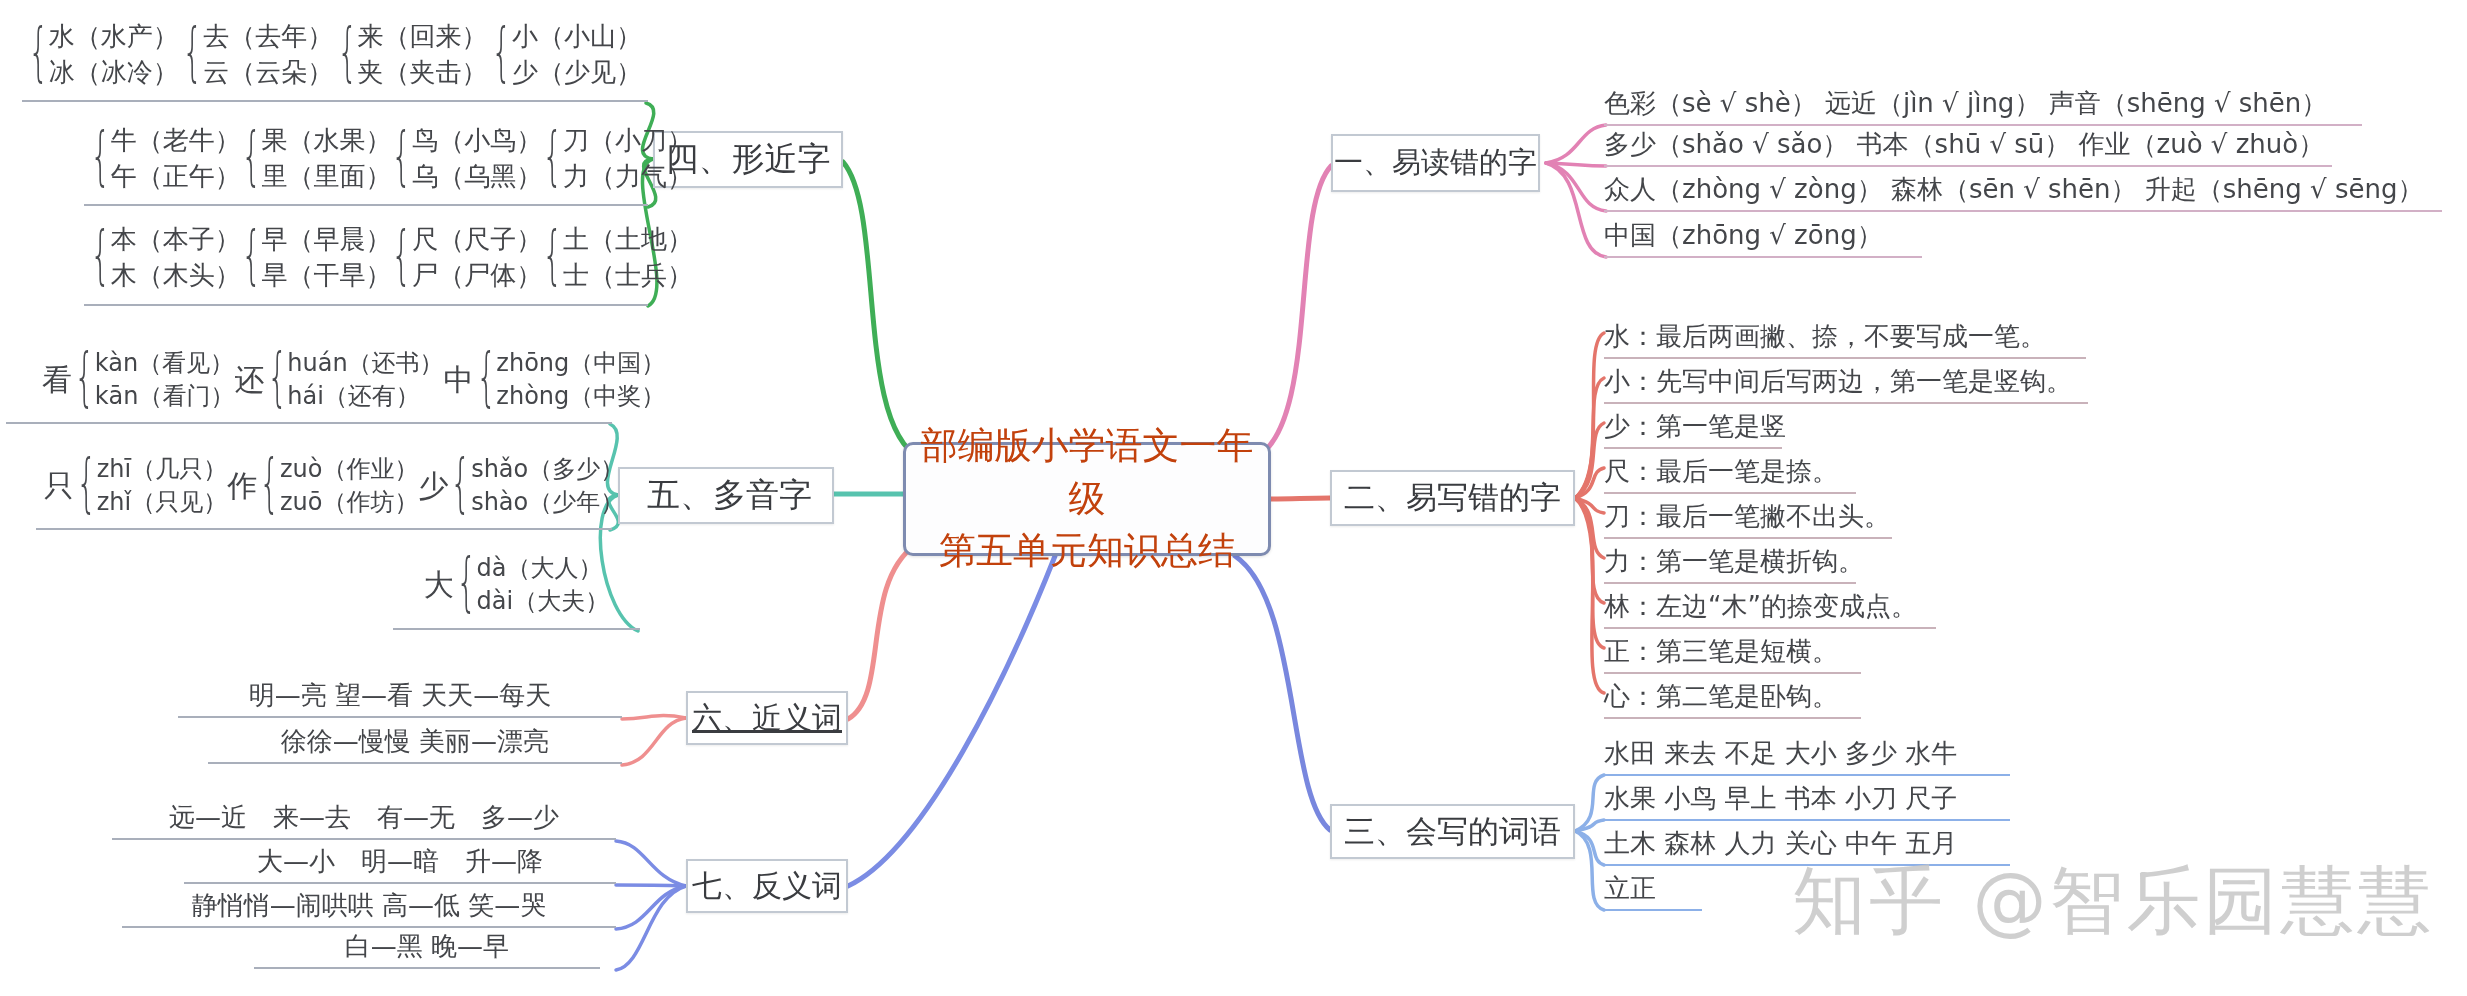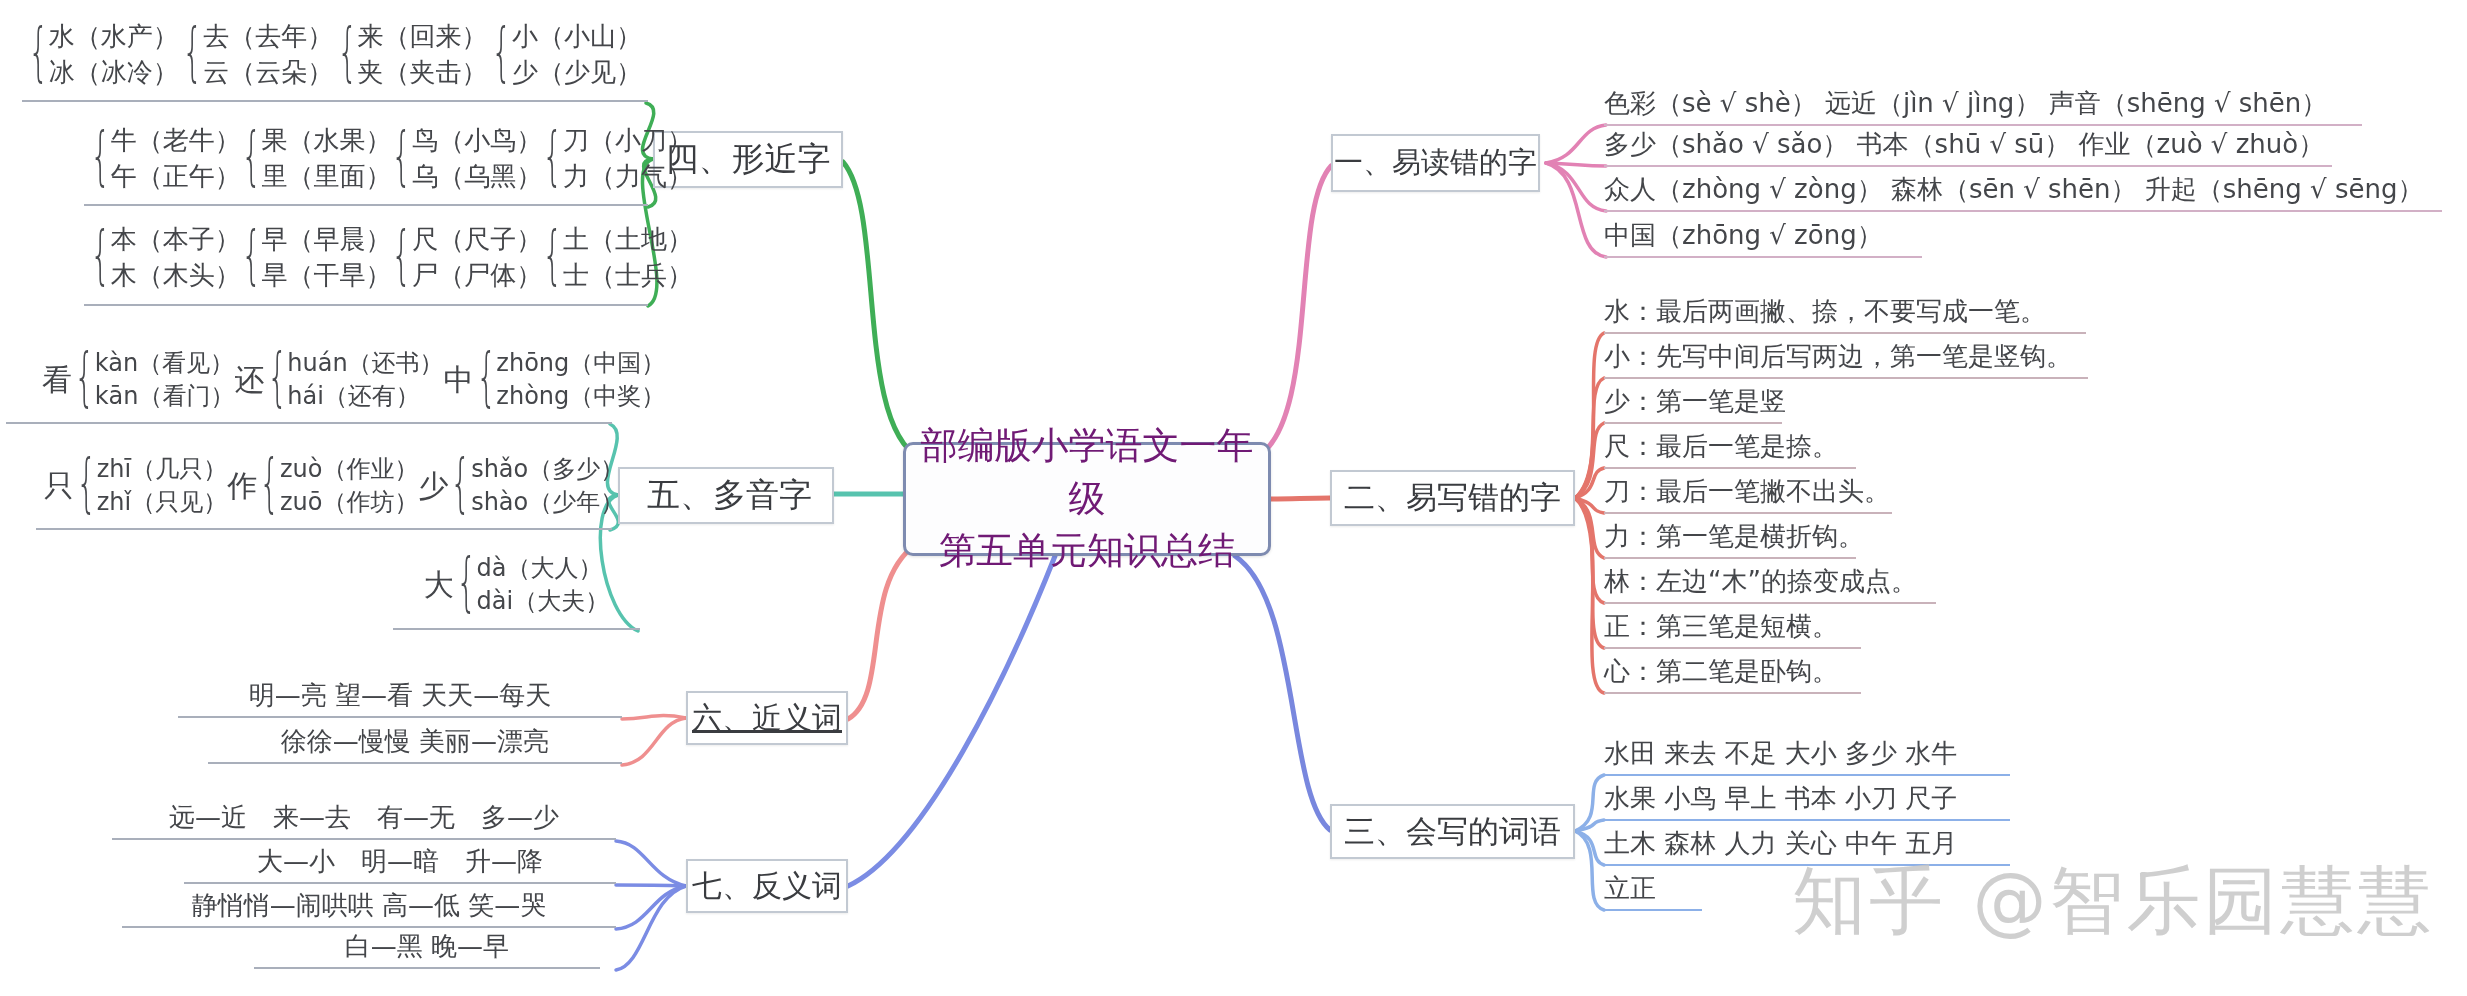--- a/index.html
+++ b/index.html
@@ -11,37 +11,37 @@
   svg.links path{fill:none;stroke-linecap:round;}
   svg.links path.main{stroke-width:5;}
   svg.links path.sub{stroke-width:3.5;}
 
   .node{position:absolute;z-index:1;box-sizing:border-box;}
 
   
   .center{
     background:#fdfdfe;border:3px solid #7e8bb0;border-radius:10px;
     display:flex;flex-direction:column;justify-content:center;align-items:center;
-    font-size:37px;line-height:1.42;color:#701a75;text-align:center;
+    font-size:37px;line-height:1.42;color:#c2410c;text-align:center;
     box-shadow:0 1px 3px rgba(0,0,0,.12);
   }
 
   
   .box{
     background:#fff;border:2px solid #c2c9d2;border-radius:0;
     display:flex;justify-content:center;align-items:center;
     color:#3a3c40;box-shadow:0 1px 2px rgba(0,0,0,.08);white-space:nowrap;
   }
 
   
   .leaf{border-bottom:2px solid #a9afbb;display:flex;align-items:center;}
   .leaf.textline{align-items:flex-end;padding-bottom:3px;font-size:26px;white-space:nowrap;}
   .leaf.centered{justify-content:center;}
   .u-pink{border-bottom-color:#d2b0c6;}
-  .u-rose{border-bottom-color:#c9b2ba;}
+  .u-rose{border-bottom-color:#c9b2ba;margin-top:25px;}
   .u-blue{border-bottom-color:#8cb0e8;}
 
   
   .group{justify-content:space-between;padding:0 6px 4px 6px;font-size:26px;}
   .pair{display:flex;align-items:center;white-space:nowrap;}
   .brace{font-size:64px;font-weight:300;color:#4a4c50;transform:scaleX(.5);margin:0 -10px 6px -10px;line-height:1;}
   .stack{display:flex;flex-direction:column;line-height:1.38;}
 
   
   .dyrow{justify-content:space-between;padding:0 8px 4px 8px;}

